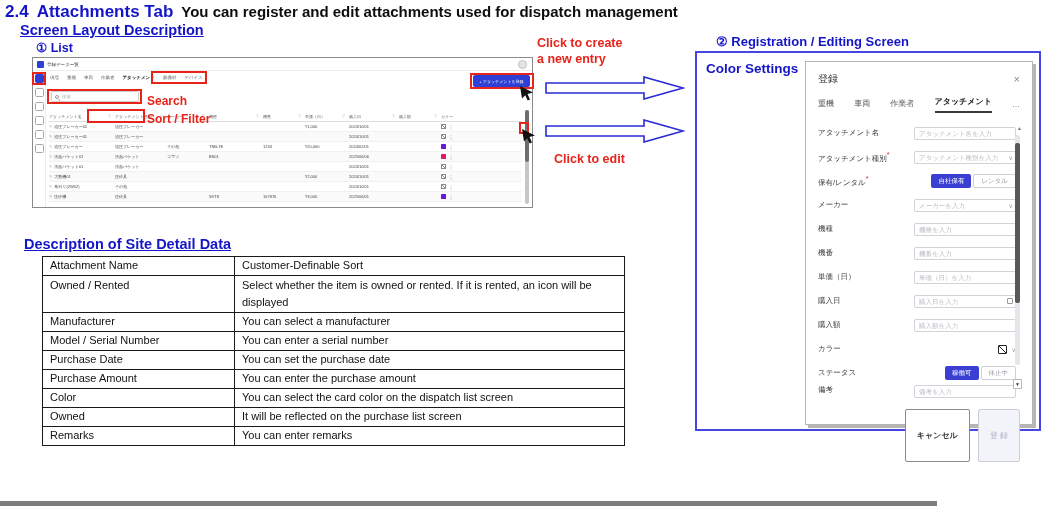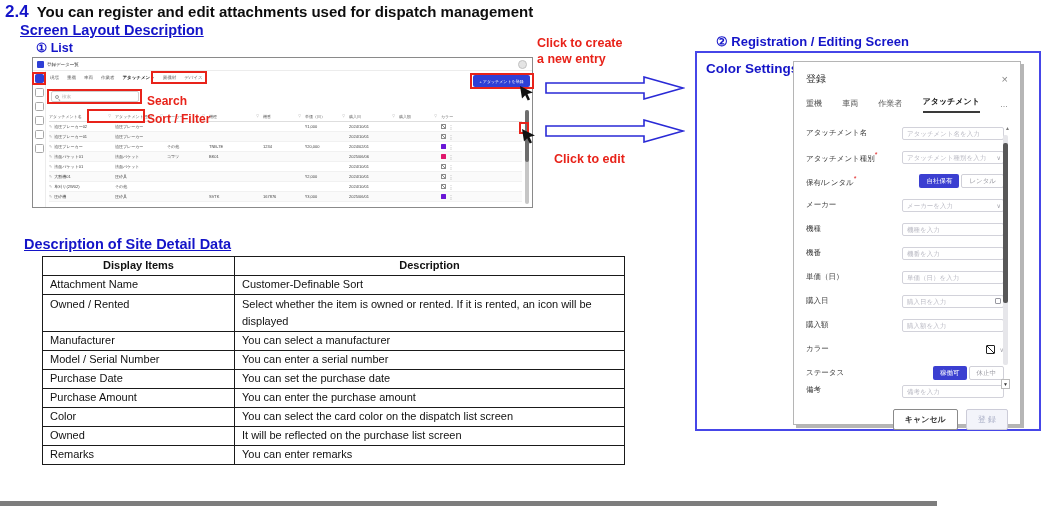--- a/index.html
+++ b/index.html
@@ -66,21 +66,21 @@
   .fl-scroll { position:absolute; right:3px; top:52px; bottom:3px; width:4px; background:#c6c6c6; border-radius:2px; }
   .fl-thumb { position:absolute; left:0; top:0; width:4px; height:52px; background:#6e6e6e; border-radius:2px; }
 
   
   .arrow svg { display:block; }
   .cursor svg { display:block; }
 
   
   .blue-box { left:695px; top:51px; width:346px; height:380px; border:2px solid #4646e8; background:#fff; }
   .basic-settings { position:absolute; left:9px; top:8px; font-size:13.5px; font-weight:bold; color:#1414c8; }
-  .modal { position:absolute; left:96px; top:8px; width:228px; height:364px; background:#fff;
+  .modal { position:absolute; left:108px; top:8px; width:228px; height:364px; background:#fff;
            border:1px solid #b5b5b5; box-shadow:3px 3px 0 rgba(110,110,110,.5); padding:10px 12px 8px 12px; }
   .m-head { display:flex; justify-content:space-between; align-items:center; }
   .m-title { font-size:10px; color:#333; }
   .m-close { font-size:11px; color:#888; line-height:1; }
   .m-tabs { display:flex; justify-content:space-between; align-items:flex-end; margin-top:10px; font-size:8px; color:#555; }
   .m-tab { padding-bottom:4px; }
   .m-tab.active { color:#111; font-weight:bold; border-bottom:2px solid #3a3a3a; }
   .m-fields { margin-top:8px; position:relative; }
   .frow { height:24px; display:flex; align-items:center; }
   .flabel { width:96px; font-size:7.5px; color:#3a3a3a; flex:0 0 auto; }
@@ -98,38 +98,39 @@
   .colorctl { justify-content:flex-end; gap:5px; }
   .slashbox { width:9px; height:9px; border:1.2px solid #222; border-radius:1px;
      background:linear-gradient(45deg,transparent 44%,#222 44%,#222 56%,transparent 56%); }
   .m-scroll-up { position:absolute; right:-2px; top:4px; font-size:5px; color:#777; }
   .m-scroll-track { position:absolute; right:0; top:14px; width:5px; height:230px; background:#e6e6ea; border-radius:2px; }
   .m-scroll-thumb { position:absolute; right:0; top:22px; width:5px; height:160px; background:#585858; border-radius:2px; }
   .m-scroll-down { position:absolute; right:-2px; top:258px; font-size:5px; color:#333; background:#fff; padding:1px; border:0.5px solid #bbb; }
   .frow.cut { height:18px; overflow:hidden; align-items:flex-start; }
   .m-foot { display:flex; justify-content:flex-end; gap:8px; margin-top:6px; }
   .btn-cancel { border:1px solid #8a8a8a; border-radius:2px; background:#fff; color:#333;
-                font-size:8px; font-weight:bold; padding:4px 11px; }
+                font-size:8px; font-weight:bold; padding:20px 11px; }
   .btn-submit { border:1px solid #ccccd8; border-radius:2px; background:#f3f4fa; color:#a9aec6;
                 font-size:8px; padding:4px 11px; }
 
   
   .doc-table { left:42px; top:256px; }
   table { border-collapse:collapse; width:583px; font-size:11px; }
   th, td { border:1px solid #1a1a1a; padding:1px 7px 2px 7px; vertical-align:top; text-align:left; line-height:15px; }
   th { text-align:center; font-weight:bold; }
   col.c1 { width:192px; }
   tr.tall td { line-height:16.5px; height:32px; }
   .bottom-bar { left:0; top:501px; width:937px; height:5px; background:#7d7d7d; }
 </style>
 </head>
 <body>
 
 <div class="abs titlebar">
   <span class="tnum">2.4</span>
+    <span class="ttext">Attachments Tab</span>
   <span class="tsub">You can register and edit attachments used for dispatch management</span>
 </div>
 <div class="abs h-link h1">Screen Layout Description</div>
 <div class="abs list-label">① List</div>
 
 <div class="abs fig-list">
   <div class="fl-top">
     <span class="fl-logo"></span>
     <span class="fl-title">登録データ一覧</span>
     <span class="fl-avatar"></span>
@@ -458,24 +459,20 @@
 </div>
 
 <div class="abs h-link h2">Description of Site Detail Data</div>
 <div class="abs doc-table">
   <table>
     <colgroup>
         <col class="c1">
         <col>
       </colgroup>
     <tbody>
-        <tr>
-      <th>Display Items</th>
-      <th>Description</th>
-    </tr>
     <tr>
           <td>Attachment Name</td>
           <td>Customer-Definable Sort</td>
         </tr>
     <tr class="tall">
           <td>Owned / Rented</td>
           <td>Select whether the item is owned or rented. If it is rented, an icon will be displayed</td>
         </tr>
     <tr>
           <td>Manufacturer</td>

